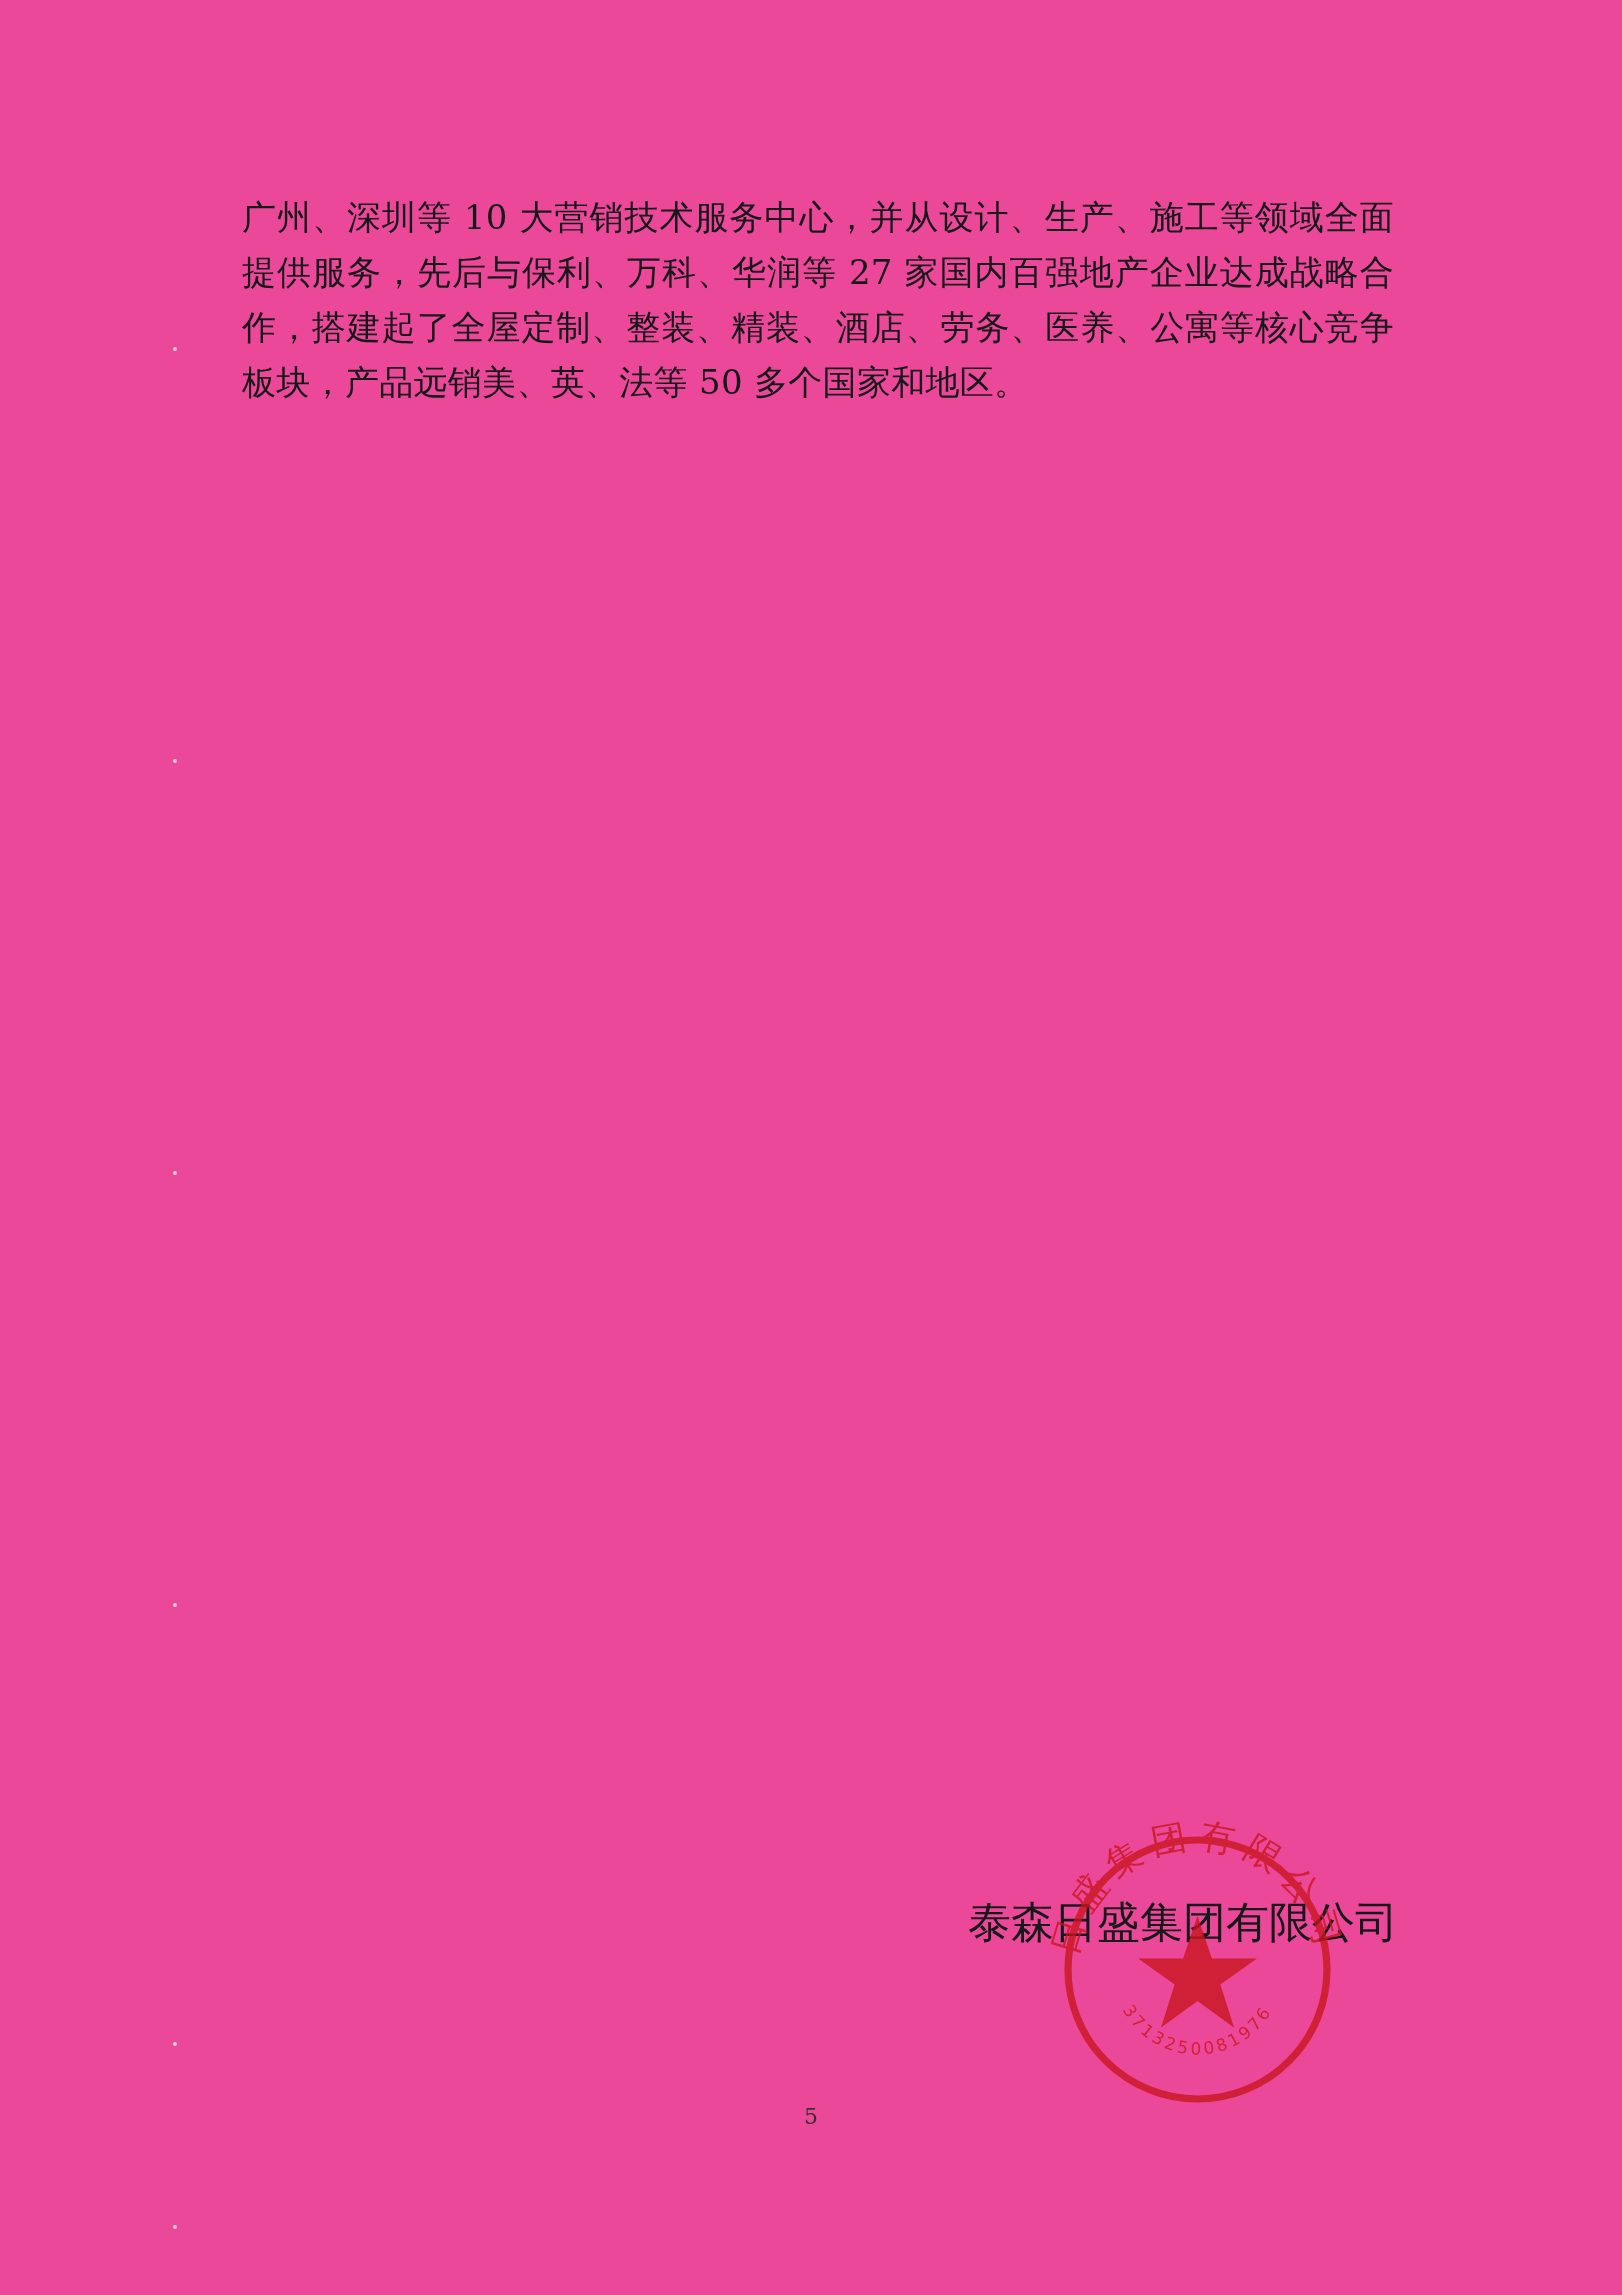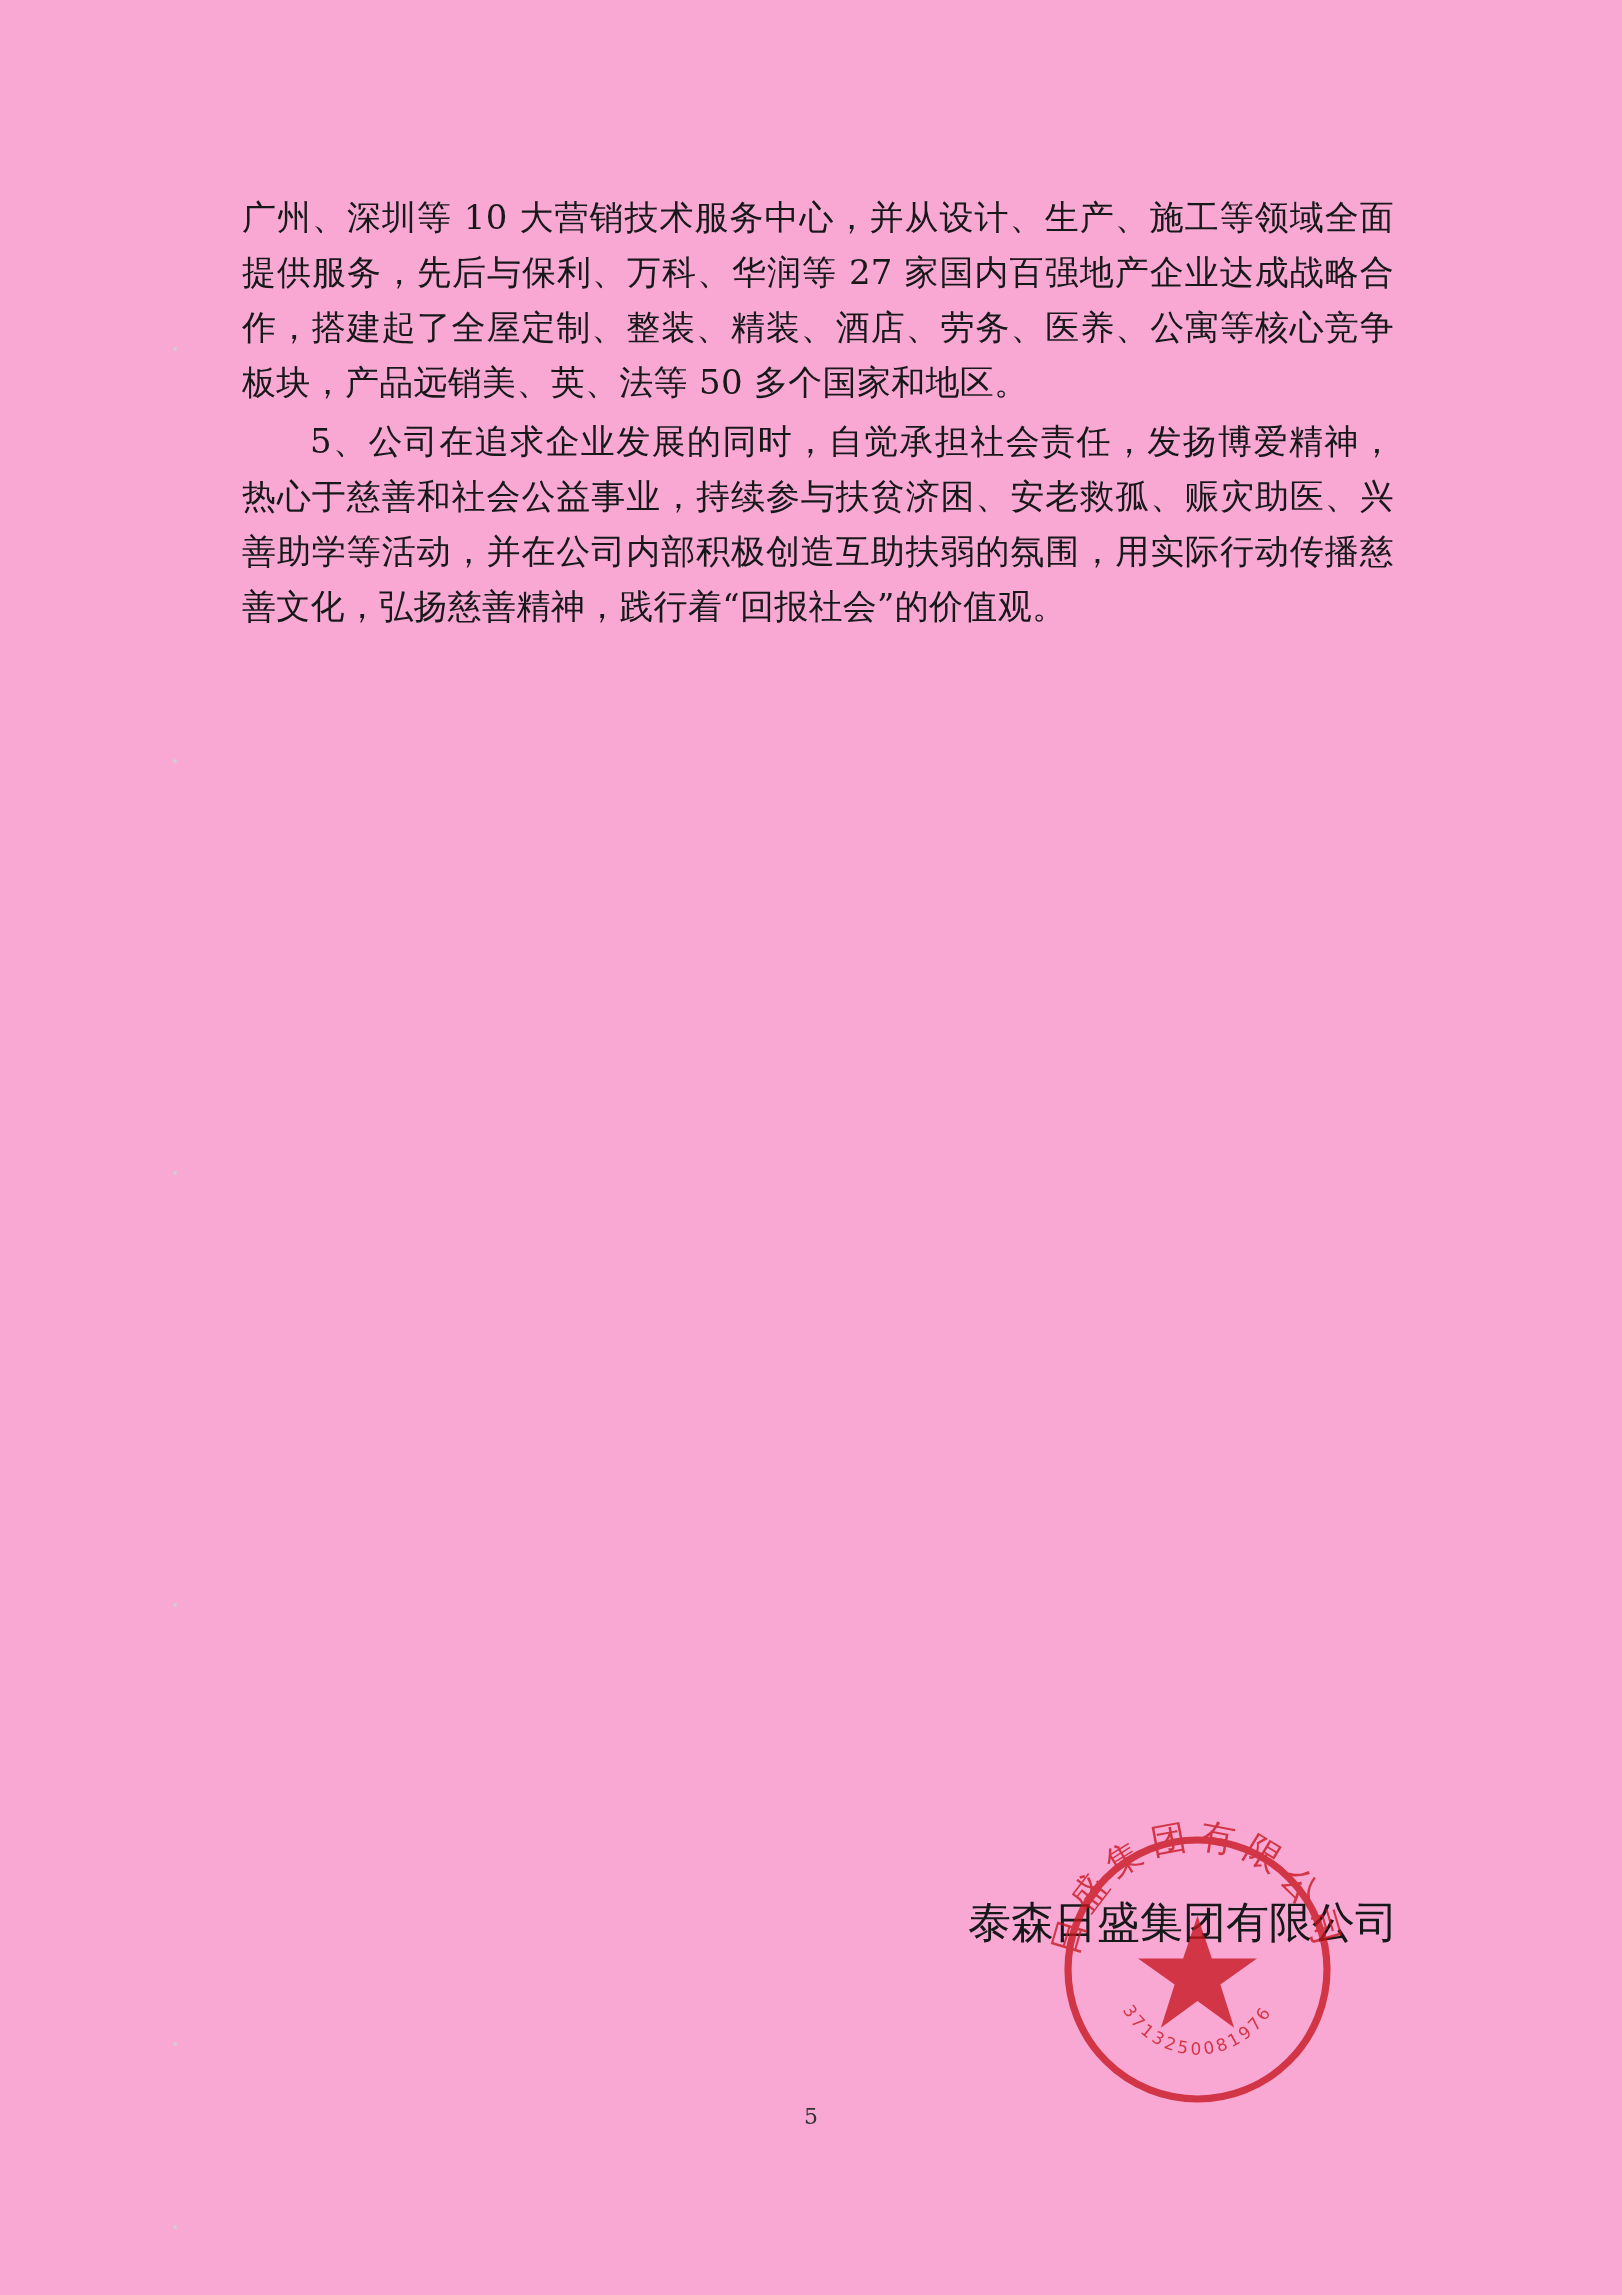--- a/index.html
+++ b/index.html
@@ -11,21 +11,21 @@
     width: 1622px;
     height: 2295px;
     position: relative;
     font-family: "DejaVu Serif", "Liberation Serif", serif;
     color: #1a1a1a;
     overflow: hidden;
   }
   .page {
     position: absolute;
     inset: 0;
-    background: #f9a8d4;
+    background: #ec4899;
   }
   .content {
     position: absolute;
     left: 242px;
     top: 190px;
     width: 1152px;
   }
   p.para {
     margin: 0 0 3.9px 0;
     font-size: 34px;
@@ -91,21 +91,20 @@
 
   <div class="edge-mark" style="top:347px;"></div>
   <div class="edge-mark" style="top:759px;"></div>
   <div class="edge-mark" style="top:1171px;"></div>
   <div class="edge-mark" style="top:1603px;"></div>
   <div class="edge-mark" style="top:2042px;"></div>
   <div class="edge-mark" style="top:2225px;"></div>
 
   <div class="content">
     <p class="para">广州、深圳等 10 大营销技术服务中心，并从设计、生产、施工等领域全面提供服务，先后与保利、万科、华润等 27 家国内百强地产企业达成战略合作，搭建起了全屋定制、整装、精装、酒店、劳务、医养、公寓等核心竞争板块，产品远销美、英、法等 50 多个国家和地区。</p>
-    <p class="para indent">5、公司在追求企业发展的同时，自觉承担社会责任，发扬博爱精神，热心于慈善和社会公益事业，持续参与扶贫济困、安老救孤、赈灾助医、兴善助学等活动，并在公司内部积极创造互助扶弱的氛围，用实际行动传播慈善文化，弘扬慈善精神，践行着“回报社会”的价值观。</p>
   </div>
 
   <div class="sign-block">
     <div class="sign-line">泰森日盛集团有限公司</div>
   </div>
 
   <div class="stamp">
     <svg viewBox="0 0 500 500" xmlns="http://www.w3.org/2000/svg">
       <defs>
         <path id="arcTop" d="M 65 250 A 185 185 0 0 1 435 250" fill="none"></path>

